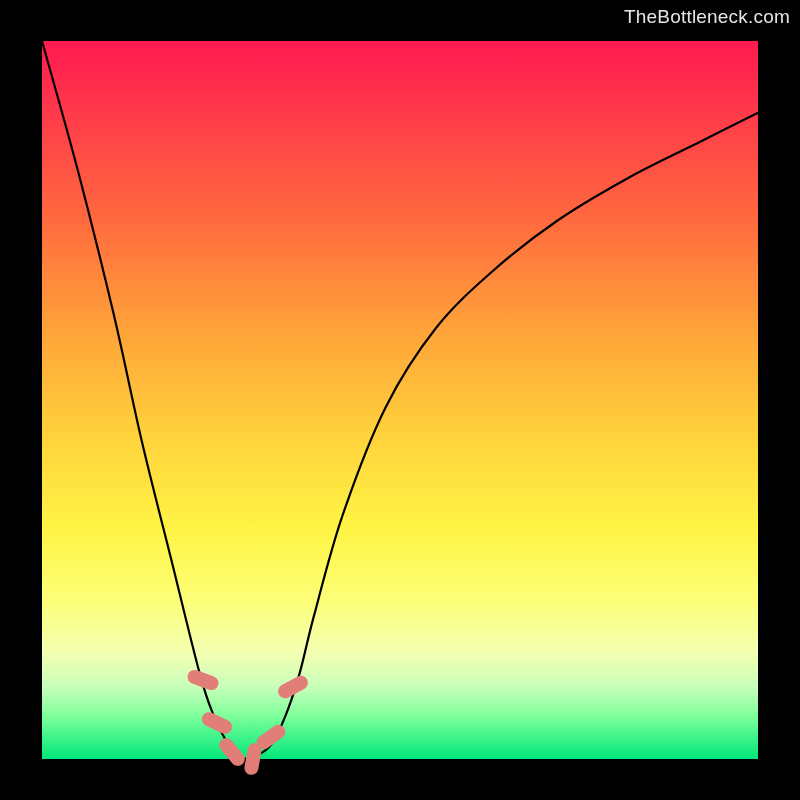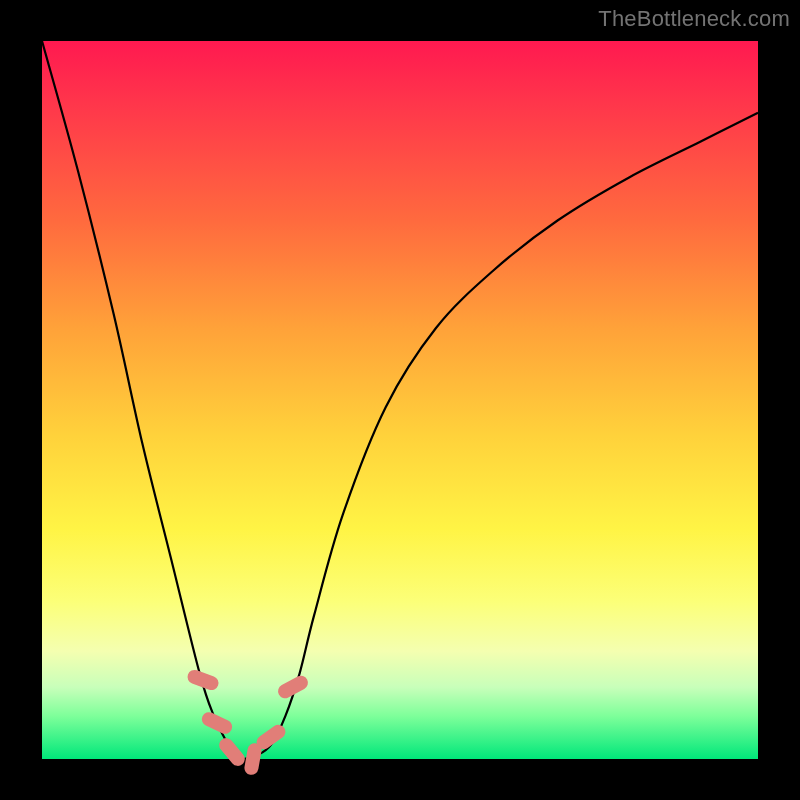--- a/index.html
+++ b/index.html
@@ -36,22 +36,22 @@
       #c8ffba 90%,
       #7eff9a 94%,
       #00e77a 100%
     );
   }
   .watermark {
     position: absolute;
     top: 6px;
     right: 10px;
     font-family: Arial, Helvetica, sans-serif;
-    font-size: 22px;
-    color: #737373;
+    font-size: 19px;
+    color: #e5e5e5;
     letter-spacing: 0.2px;
   }
   svg.curve {
     position: absolute;
     top: 0;
     left: 0;
   }
   .marker {
     position: absolute;
     background: #e17e78;

